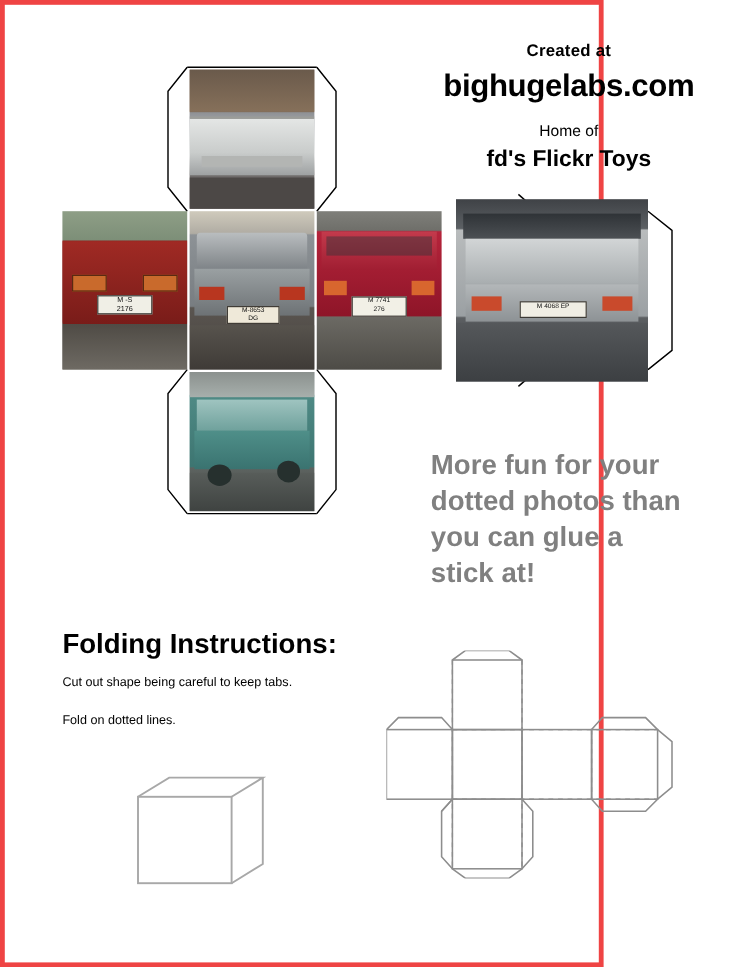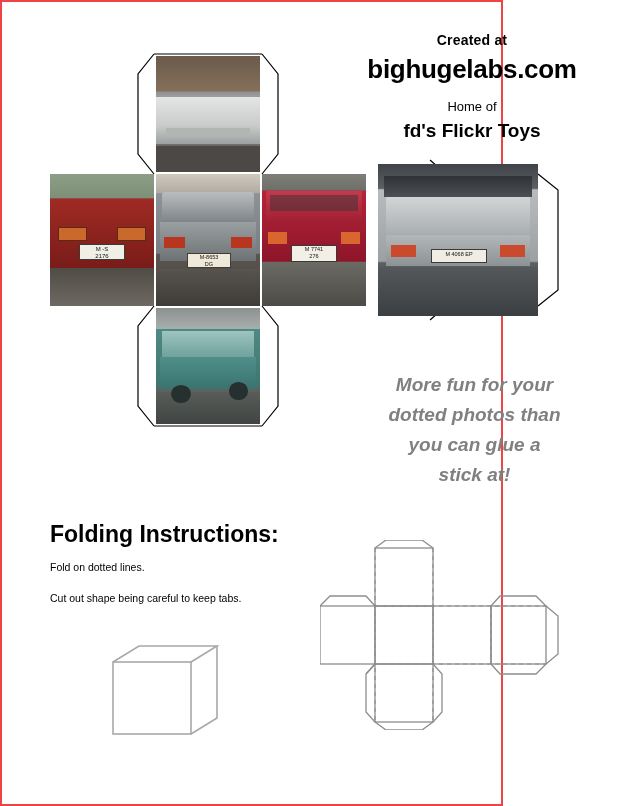--- a/index.html
+++ b/index.html
@@ -12,21 +12,21 @@
     background: #ffffff;
     font-family: "Liberation Sans", sans-serif;
     color: #000;
     position: relative;
     overflow: hidden;
   }
   .page {
     position: relative;
     width: 503px;
     height: 806px;
-    border: 2px solid #ef4444;
+    border: 4px solid #ef4444;
     box-sizing: border-box;
   }
 
   
   .header {
     position: absolute;
     left: 330px;
     top: 30px;
     width: 280px;
     text-align: center;
@@ -52,25 +52,23 @@
     font-weight: bold;
     margin-top: 6px;
   }
 
   
   .tagline {
     position: absolute;
     left: 355px;
     top: 368px;
     width: 235px;
-    text-align: center;
     color: #808080;
-    font-style: italic;
-    font-weight: bold;
-    font-size: 19px;
+    font-weight: bold;
+    font-size: 23px;
     line-height: 30px;
   }
 
   
   .net {
     position: absolute;
     left: 48px;
     top: 42px;
     width: 270px;
     height: 380px;
@@ -209,22 +207,22 @@
       <div style="position:absolute;left:4%;top:42%;width:92%;height:28%;background:linear-gradient(to bottom,#4f8f89,#3a7370);"></div>
       <div style="position:absolute;left:0;top:72%;width:100%;height:28%;background:linear-gradient(to bottom,#585d5a,#3f4341);"></div>
       <div style="position:absolute;left:14%;top:66%;width:20%;height:16%;border-radius:50%;background:#26302e;"></div>
       <div style="position:absolute;right:12%;top:64%;width:18%;height:15%;border-radius:50%;background:#26302e;"></div>
     </div>
 
   </div>
 
   <div class="fold-title">Folding Instructions:</div>
   <div class="fold-steps">
+    <div>Cut out shape being careful to keep tabs.</div>
     <div>Fold on dotted lines.</div>
-    <div>Cut out shape being careful to keep tabs.</div>
   </div>
 
   <svg class="cube-diagram" width="130" height="100">
     <g stroke="#a8a8a8" stroke-width="1.6" fill="none">
       <rect x="6" y="20" width="78" height="72"></rect>
       <path d="M6 20 L32 4 L110 4 L84 20"></path>
       <path d="M110 4 L110 76 L84 92"></path>
     </g>
   </svg>
 

